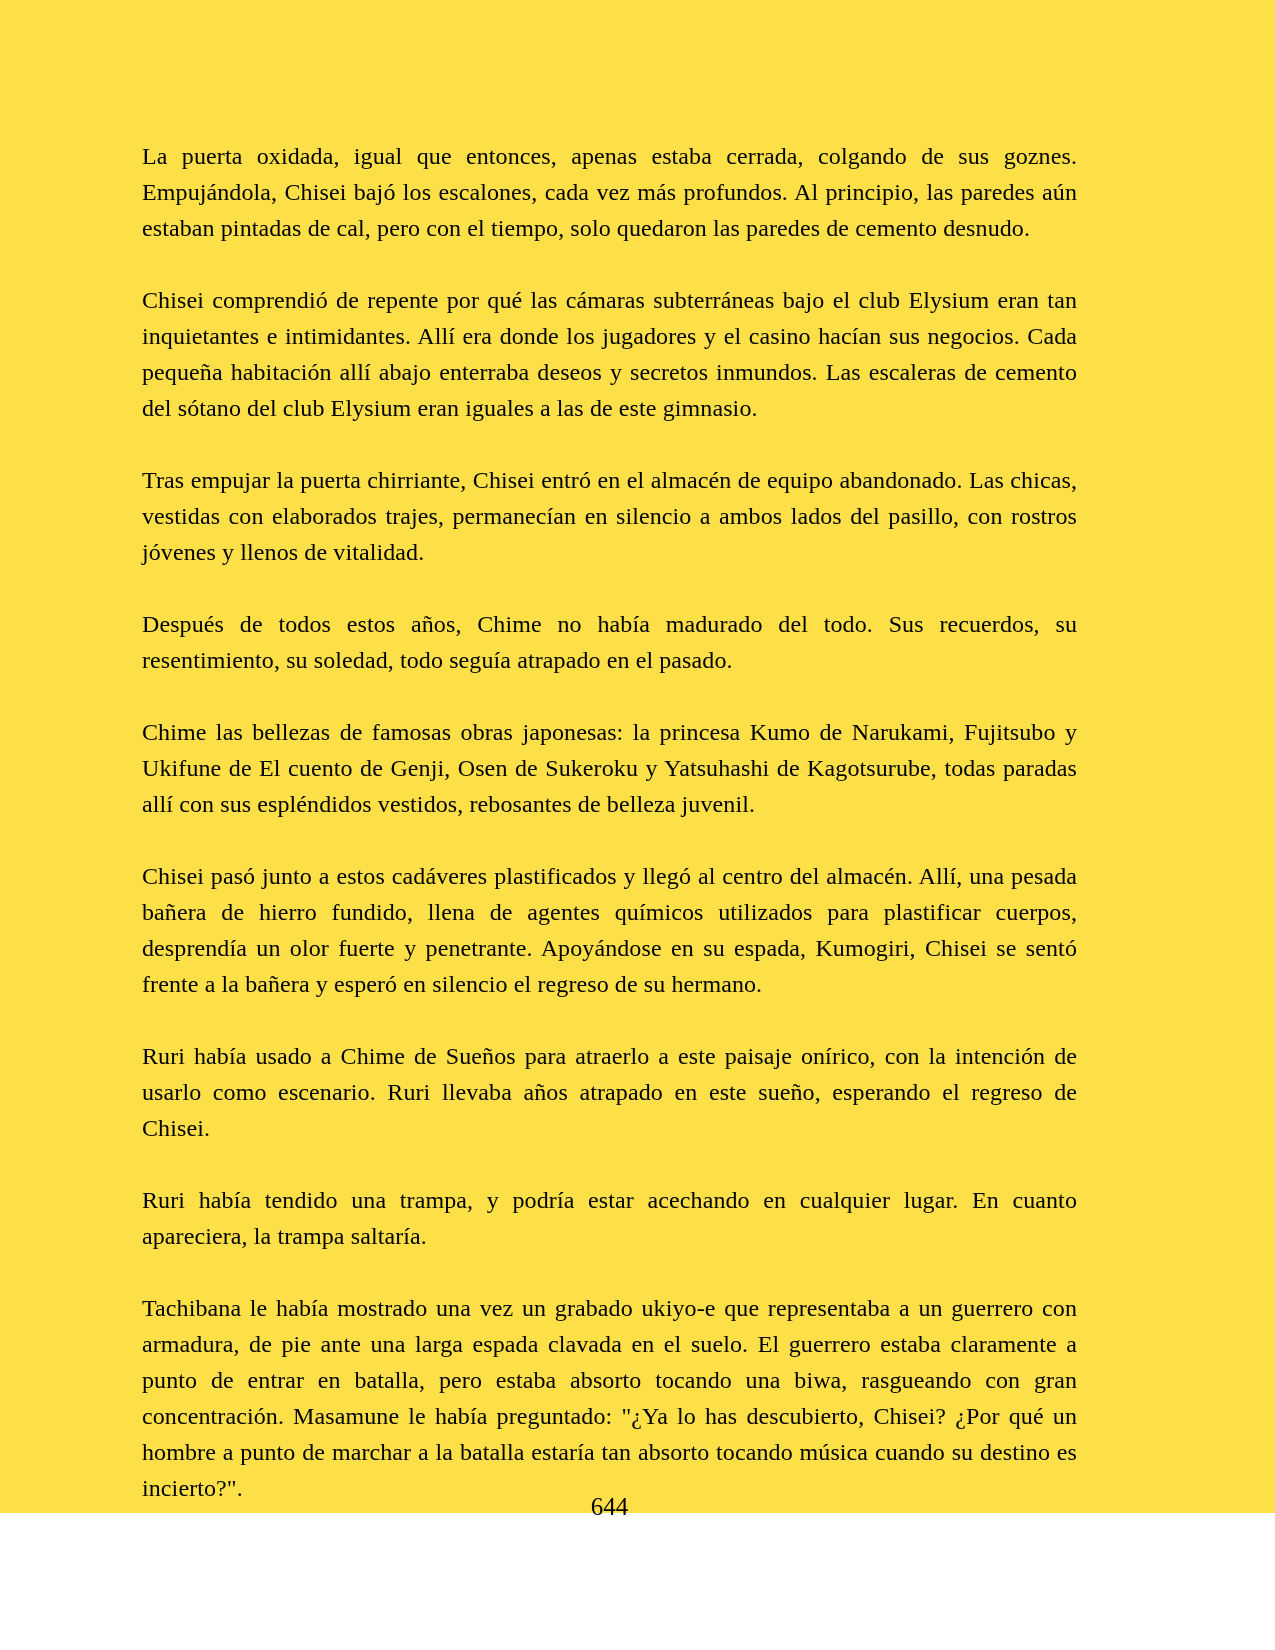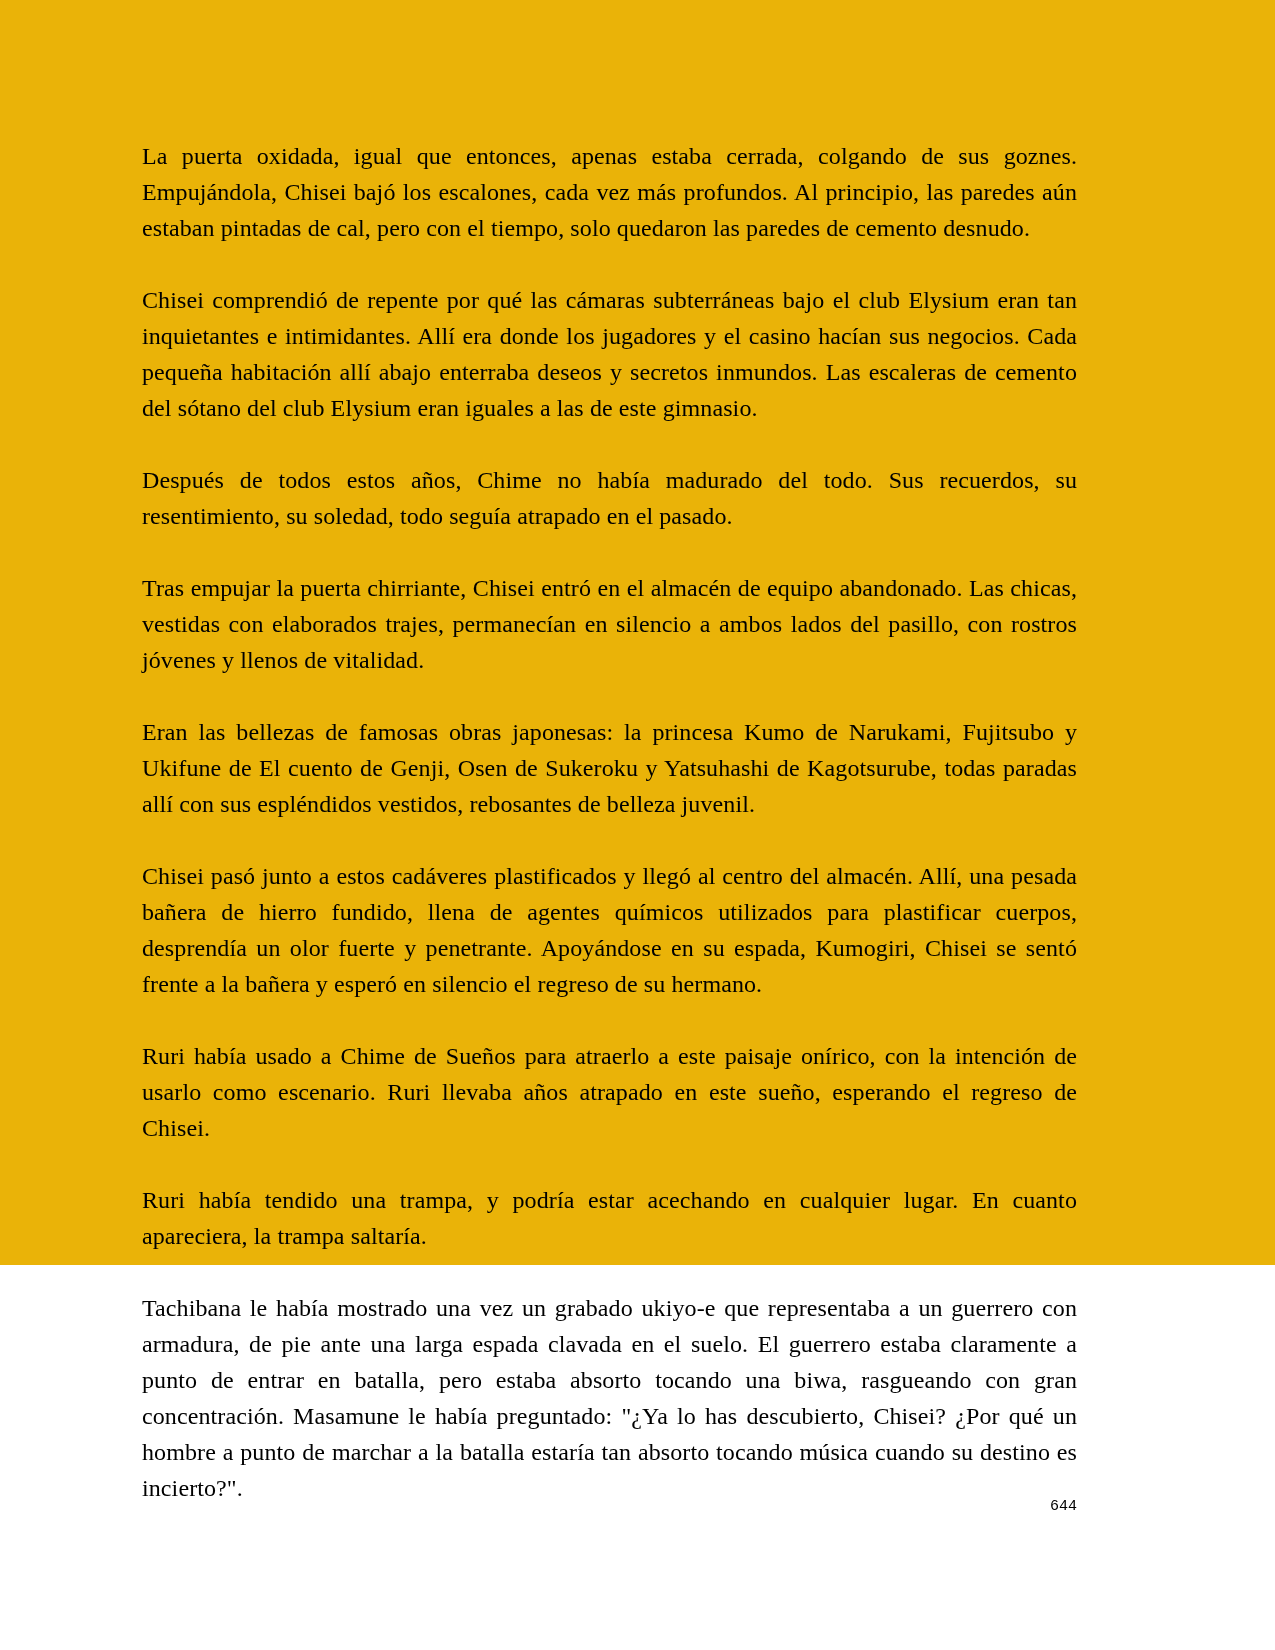--- a/index.html
+++ b/index.html
@@ -12,22 +12,22 @@
     height: 1650px;
     position: relative;
     font-family: "Liberation Serif", "DejaVu Serif", serif;
     color: #000000;
   }
   .page {
     position: absolute;
     top: 0;
     left: 0;
     width: 1275px;
-    height: 1265px;
-    background: #eab308;
+    height: 1513px;
+    background: #fde047;
     box-sizing: border-box;
   }
   .text-block {
     position: absolute;
     top: 138px;
     left: 142px;
     width: 935px;
   }
   .text-block p {
     margin: 0 0 36px 0;
@@ -35,35 +35,34 @@
     line-height: 36px;
     text-align: justify;
     text-justify: inter-word;
     letter-spacing: 0.1px;
   }
   .page-number {
     position: absolute;
     top: 1492px;
     left: 142px;
     width: 935px;
-    text-align: right;
-    font-size: 15px;
+    text-align: center;
+    font-size: 25px;
     line-height: 30px;
-    font-family: Liberation Mono, monospace;
   }
 </style>
 </head>
 <body>
 
 <div class="page">
   <div class="text-block">
     <p>La puerta oxidada, igual que entonces, apenas estaba cerrada, colgando de sus goznes. Empujándola, Chisei bajó los escalones, cada vez más profundos. Al principio, las paredes aún estaban pintadas de cal, pero con el tiempo, solo quedaron las paredes de cemento desnudo.</p>
     <p>Chisei comprendió de repente por qué las cámaras subterráneas bajo el club Elysium eran tan inquietantes e intimidantes. Allí era donde los jugadores y el casino hacían sus negocios. Cada pequeña habitación allí abajo enterraba deseos y secretos inmundos. Las escaleras de cemento del sótano del club Elysium eran iguales a las de este gimnasio.</p>
+    <p>Tras empujar la puerta chirriante, Chisei entró en el almacén de equipo abandonado. Las chicas, vestidas con elaborados trajes, permanecían en silencio a ambos lados del pasillo, con rostros jóvenes y llenos de vitalidad.</p>
     <p>Después de todos estos años, Chime no había madurado del todo. Sus recuerdos, su resentimiento, su soledad, todo seguía atrapado en el pasado.</p>
-    <p>Tras empujar la puerta chirriante, Chisei entró en el almacén de equipo abandonado. Las chicas, vestidas con elaborados trajes, permanecían en silencio a ambos lados del pasillo, con rostros jóvenes y llenos de vitalidad.</p>
-    <p>Eran las bellezas de famosas obras japonesas: la princesa Kumo de Narukami, Fujitsubo y Ukifune de El cuento de Genji, Osen de Sukeroku y Yatsuhashi de Kagotsurube, todas paradas allí con sus espléndidos vestidos, rebosantes de belleza juvenil.</p>
+    <p>Chime las bellezas de famosas obras japonesas: la princesa Kumo de Narukami, Fujitsubo y Ukifune de El cuento de Genji, Osen de Sukeroku y Yatsuhashi de Kagotsurube, todas paradas allí con sus espléndidos vestidos, rebosantes de belleza juvenil.</p>
     <p>Chisei pasó junto a estos cadáveres plastificados y llegó al centro del almacén. Allí, una pesada bañera de hierro fundido, llena de agentes químicos utilizados para plastificar cuerpos, desprendía un olor fuerte y penetrante. Apoyándose en su espada, Kumogiri, Chisei se sentó frente a la bañera y esperó en silencio el regreso de su hermano.</p>
     <p>Ruri había usado a Chime de Sueños para atraerlo a este paisaje onírico, con la intención de usarlo como escenario. Ruri llevaba años atrapado en este sueño, esperando el regreso de Chisei.</p>
     <p>Ruri había tendido una trampa, y podría estar acechando en cualquier lugar. En cuanto apareciera, la trampa saltaría.</p>
     <p>Tachibana le había mostrado una vez un grabado ukiyo-e que representaba a un guerrero con armadura, de pie ante una larga espada clavada en el suelo. El guerrero estaba claramente a punto de entrar en batalla, pero estaba absorto tocando una biwa, rasgueando con gran concentración. Masamune le había preguntado: "¿Ya lo has descubierto, Chisei? ¿Por qué un hombre a punto de marchar a la batalla estaría tan absorto tocando música cuando su destino es incierto?".</p>
   </div>
   <div class="page-number">644</div>
 </div>
 
 </body></html>

